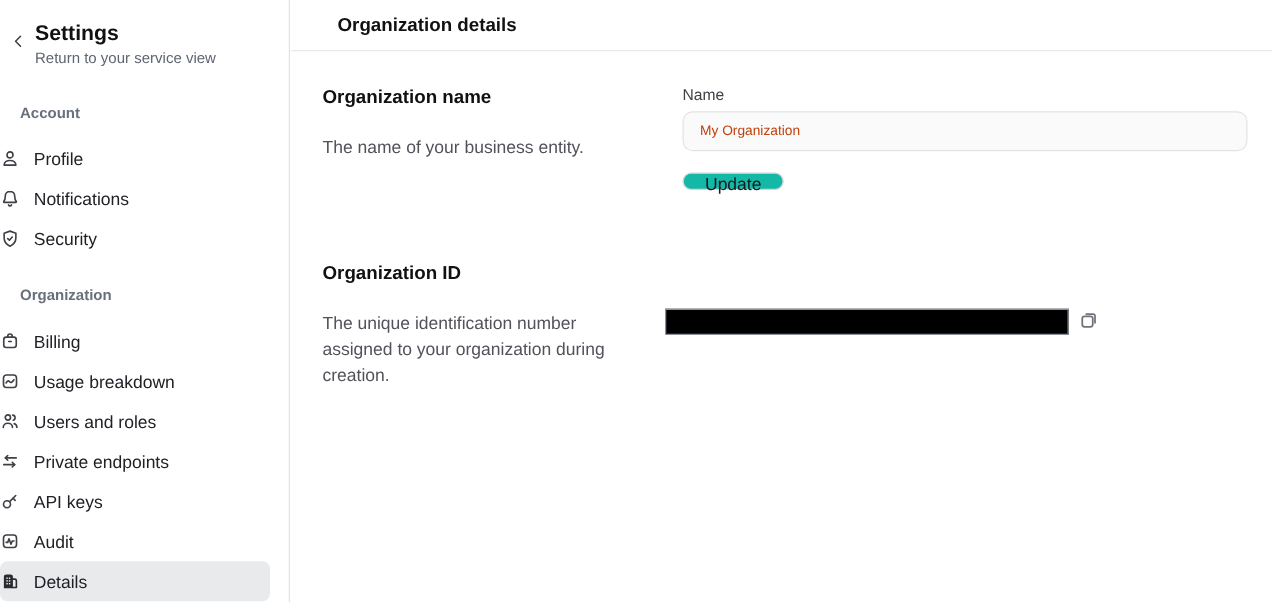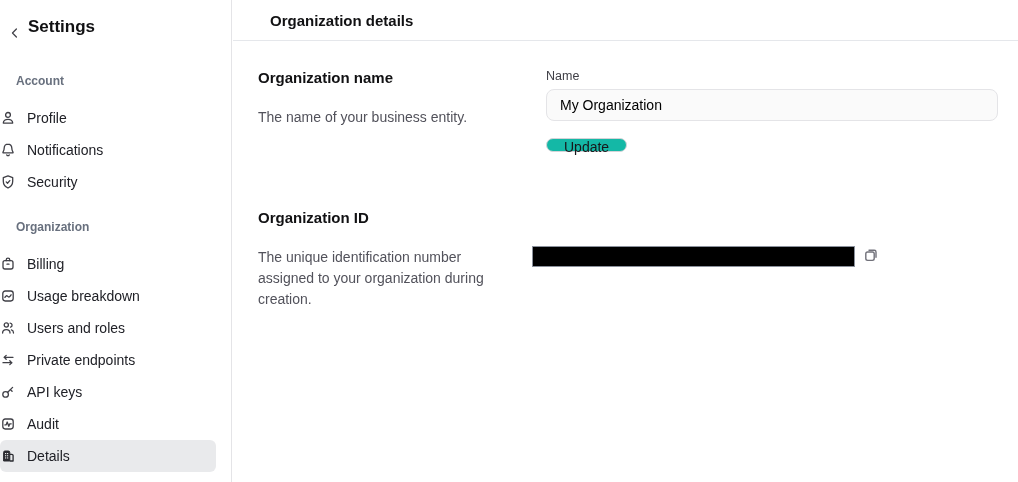--- a/index.html
+++ b/index.html
@@ -57,21 +57,21 @@
     column-gap: 25px;
     row-gap: 53px;
   }
   .block-heading { font-size: 15px; font-weight: 700; color: #111113; }
   .block-desc { font-size: 14px; line-height: 21px; color: #52525b; margin-top: 21px; max-width: 252px; }
 
   .field-label { display: block; font-size: 12.5px; color: #3f3f46; }
   .text-input {
     margin-top: 6px; width: 100%; height: 32px;
     border: 1px solid #e4e4e7; border-radius: 8px; background: #fafafa;
-    padding: 0 13px; font-size: 14px; color: #000000;
+    padding: 0 13px; font-size: 11px; color: #c2410c;
     font-family: "Liberation Sans", "DejaVu Sans", sans-serif; outline: none;
   }
   .update-btn {
     margin-top: 17px; height: 14px; padding: 0 17px;
     background: #14b8a6; border: 1px solid #d4d4d8; border-radius: 8px;
     font-size: 14px; color: #18181b; cursor: pointer;
     font-family: "Liberation Sans", "DejaVu Sans", sans-serif;
   }
 
   .id-row { margin-top: 37px; margin-left: -14px; display: flex; align-items: center; gap: 7px; }
@@ -85,20 +85,21 @@
   <div class="sidebar-header">
     <button class="back-btn">
       <span>
         <svg width="14" height="14" viewBox="0 0 16 16">
             <path d="M9.6 3.4 L5.1 8 l4.5 4.6" fill="none" stroke="#3f3f46" stroke-width="1.4" stroke-linecap="round" stroke-linejoin="round"></path>
           </svg>
       </span>
     </button>
     <div class="titles">
       <div class="app-title">Settings</div>
+      <div class="app-subtitle">Return to your service view</div>
     </div>
   </div>
 
   <div class="section-label first">Account</div>
 
   <div class="nav-item">
     <span class="nav-icon">
       <svg width="16" height="16" viewBox="0 0 16 16" fill="none" stroke="#3f3f46" stroke-width="1.3" stroke-linecap="round" stroke-linejoin="round">
         <circle cx="8" cy="4.9" r="2.4"></circle>
         <path d="M3.3 13.1 c0-2.4 2.1-3.7 4.7-3.7 s4.7 1.3 4.7 3.7 Z"></path>

